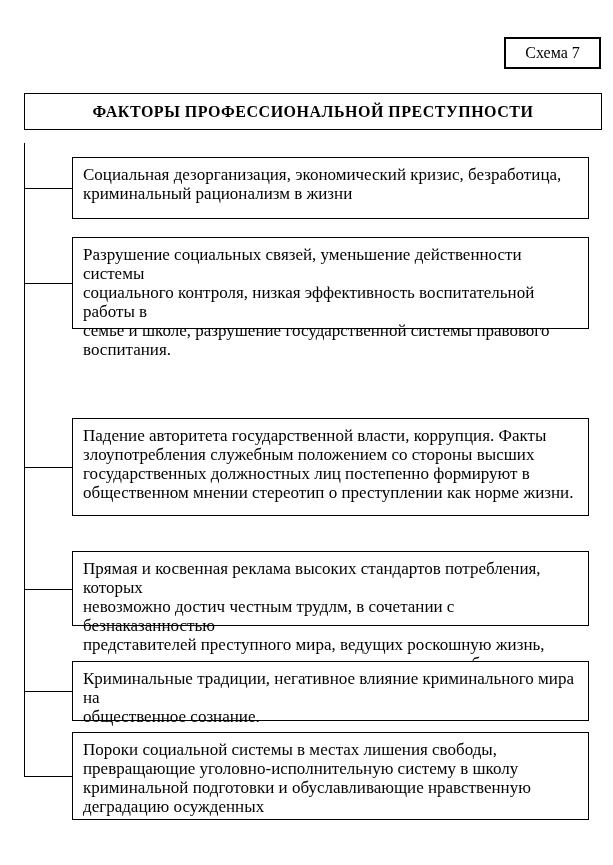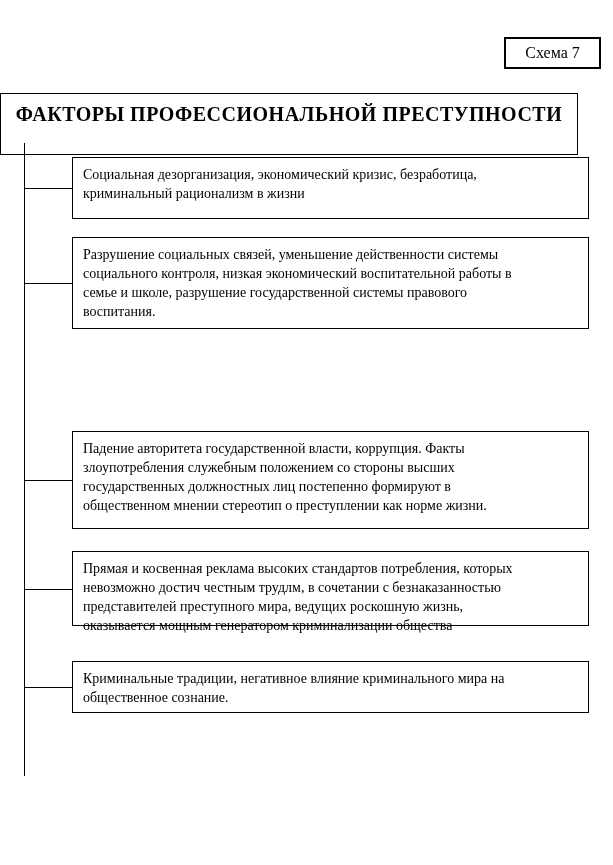--- a/index.html
+++ b/index.html
@@ -27,42 +27,42 @@
     top: 37px;
     width: 97px;
     height: 32px;
     border-width: 2px;
     display: flex;
     align-items: center;
     justify-content: center;
     font-size: 16px;
   }
   .title-box {
-    left: 0;
+    left: 24px;
     top: 93px;
     width: 578px;
-    height: 62px;
+    height: 37px;
     text-align: center;
     font-weight: bold;
-    font-size: 20px;
+    font-size: 16px;
     letter-spacing: 0.5px;
     padding-top: 9px;
   }
   .trunk-line {
     position: absolute;
     left: 24px;
     top: 143px;
     width: 1px;
     height: 633px;
     background: #000000;
   }
   .factor-box {
     left: 72px;
     width: 517px;
-    font-size: 14px;
+    font-size: 17px;
     line-height: 19px;
     padding: 7px 10px;
   }
   .factor-box::before {
     content: "";
     position: absolute;
     left: -49px;
     top: 50%;
     width: 49px;
     height: 0;
@@ -88,39 +88,45 @@
 
   <div class="trunk-line"></div>
 
   <div class="box factor-box" style="top:157px;height:62px">
     <span class="factor-text">Социальная дезорганизация, экономический кризис, безработица,
 криминальный рационализм в жизни</span>
   </div>
 
   <div class="box factor-box" style="top:237px;height:92px">
     <span class="factor-text">Разрушение социальных связей, уменьшение действенности системы
-социального контроля, низкая экономический воспитательной работы в
+социального контроля, низкая эффективность воспитательной работы в
 семье и школе, разрушение государственной системы правового
 воспитания.</span>
   </div>
 
 
-  <div class="box factor-box" style="top:431px;height:98px">
+  <div class="box factor-box" style="top:418px;height:98px">
     <span class="factor-text">Падение авторитета государственной власти, коррупция. Факты
 злоупотребления служебным положением со стороны высших
 государственных должностных лиц постепенно формируют в
 общественном мнении стереотип о преступлении как норме жизни.</span>
   </div>
 
   <div class="box factor-box" style="top:551px;height:75px">
     <span class="factor-text">Прямая и косвенная реклама высоких стандартов потребления, которых
 невозможно достич честным трудлм, в сочетании с безнаказанностью
 представителей преступного мира, ведущих роскошную жизнь,
 оказывается мощным генератором криминализации общества</span>
   </div>
 
-  <div class="box factor-box" style="top:661px;height:52px">
+  <div class="box factor-box" style="top:661px;height:60px">
     <span class="factor-text">Криминальные традиции, негативное влияние криминального мира на
 общественное сознание.</span>
   </div>
 
+  <div class="box factor-box" style="top:732px;height:88px">
+    <span class="factor-text">Пороки социальной системы в местах лишения свободы,
+превращающие уголовно-исполнительную систему в школу
+криминальной подготовки и обуславливающие нравственную
+деградацию осужденных</span>
+  </div>
 
 </div>
 
 </body></html>

